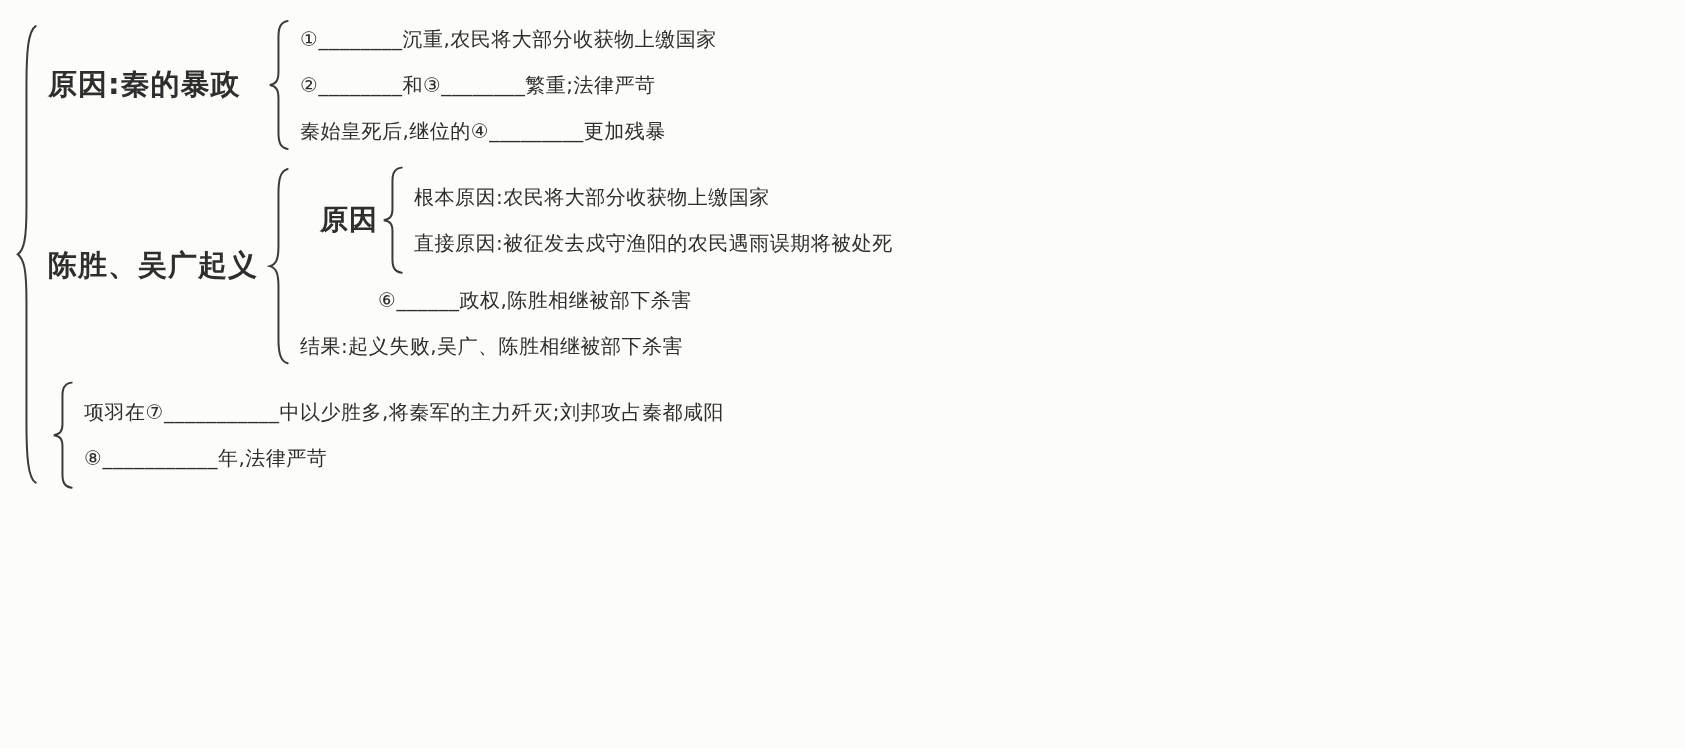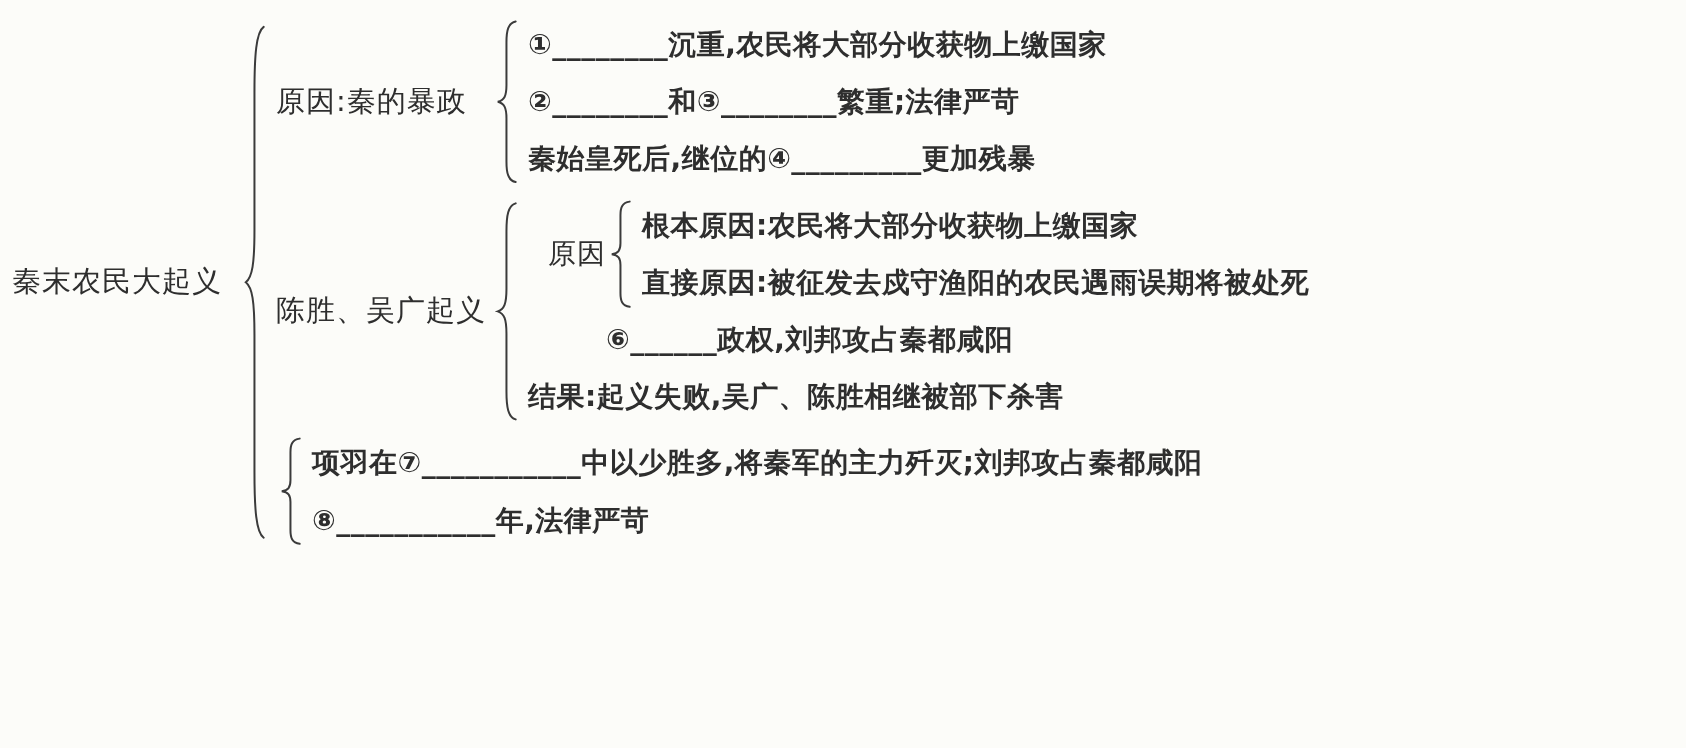--- a/index.html
+++ b/index.html
@@ -10,21 +10,21 @@
     font-family: "DejaVu Sans", "Liberation Sans", sans-serif;
     overflow: hidden;
   }
   .diagram { padding: 16px 8px 8px 12px; }
 
   .node { display: flex; align-items: center; }
 
   .label {
     white-space: nowrap;
     font-size: 29px;
-    font-weight: 400;
+    font-weight: 700;
     letter-spacing: 1px;
   }
   .root-label  { flex: 0 0 228px; width: 228px; }
   .branch-label{ flex: 0 0 216px; width: 216px; }
   .sub-label   { font-size: 28px; margin-left: 20px; }
 
   .brace {
     flex: 0 0 26px;
     width: 26px;
     align-self: stretch;
@@ -33,38 +33,37 @@
   .brace svg { width: 100%; height: 100%; display: block; }
 
   .children {
     display: flex;
     flex-direction: column;
     justify-content: center;
     min-width: 0;
   }
 
   .line {
-    font-size: 28px;
-    font-weight: 700;
+    font-size: 20px;
+    font-weight: 400;
     letter-spacing: 0.5px;
     white-space: nowrap;
     line-height: 1.4;
     padding: 9px 0;
   }
   .indent { padding-left: 78px; }
 
   .branch + .branch { margin-top: 9px; }
 </style>
 </head>
 <body>
 
 <div class="diagram">
   <div class="node">
 
-    <div class="label root-label">秦末农民大起义</div>
 
     <div class="brace">
       <svg viewBox="0 0 24 100" preserveAspectRatio="none" aria-hidden="true">
         <path d="M20 1.5 C13 2.5 11.5 7 11.5 14 L11.5 40 C11.5 46.5 9.5 49 3.5 50 C9.5 51 11.5 53.5 11.5 60 L11.5 86 C11.5 93 13 97.5 20 98.5" fill="none" stroke="#3b3b3b" stroke-width="2" stroke-linecap="round" vector-effect="non-scaling-stroke"></path>
       </svg>
     </div>
 
     <div class="children">
 
       <div class="node branch">
@@ -96,21 +95,21 @@
               <svg viewBox="0 0 24 100" preserveAspectRatio="none" aria-hidden="true">
                 <path d="M20 1.5 C13 2.5 11.5 7 11.5 14 L11.5 40 C11.5 46.5 9.5 49 3.5 50 C9.5 51 11.5 53.5 11.5 60 L11.5 86 C11.5 93 13 97.5 20 98.5" fill="none" stroke="#3b3b3b" stroke-width="2" stroke-linecap="round" vector-effect="non-scaling-stroke"></path>
               </svg>
             </div>
             <div class="children">
               <div class="line">根本原因:农民将大部分收获物上缴国家</div>
               <div class="line">直接原因:被征发去戍守渔阳的农民遇雨误期将被处死</div>
             </div>
           </div>
 
-          <div class="line indent">⑥______政权,刘邦攻占秦都咸阳</div>
+          <div class="line indent">⑥______政权,陈胜相继被部下杀害</div>
           <div class="line">结果:起义失败,吴广、陈胜相继被部下杀害</div>
         </div>
       </div>
 
       <div class="node branch">
         <div class="brace">
           <svg viewBox="0 0 24 100" preserveAspectRatio="none" aria-hidden="true">
             <path d="M20 1.5 C13 2.5 11.5 7 11.5 14 L11.5 40 C11.5 46.5 9.5 49 3.5 50 C9.5 51 11.5 53.5 11.5 60 L11.5 86 C11.5 93 13 97.5 20 98.5" fill="none" stroke="#3b3b3b" stroke-width="2" stroke-linecap="round" vector-effect="non-scaling-stroke"></path>
           </svg>
         </div>

